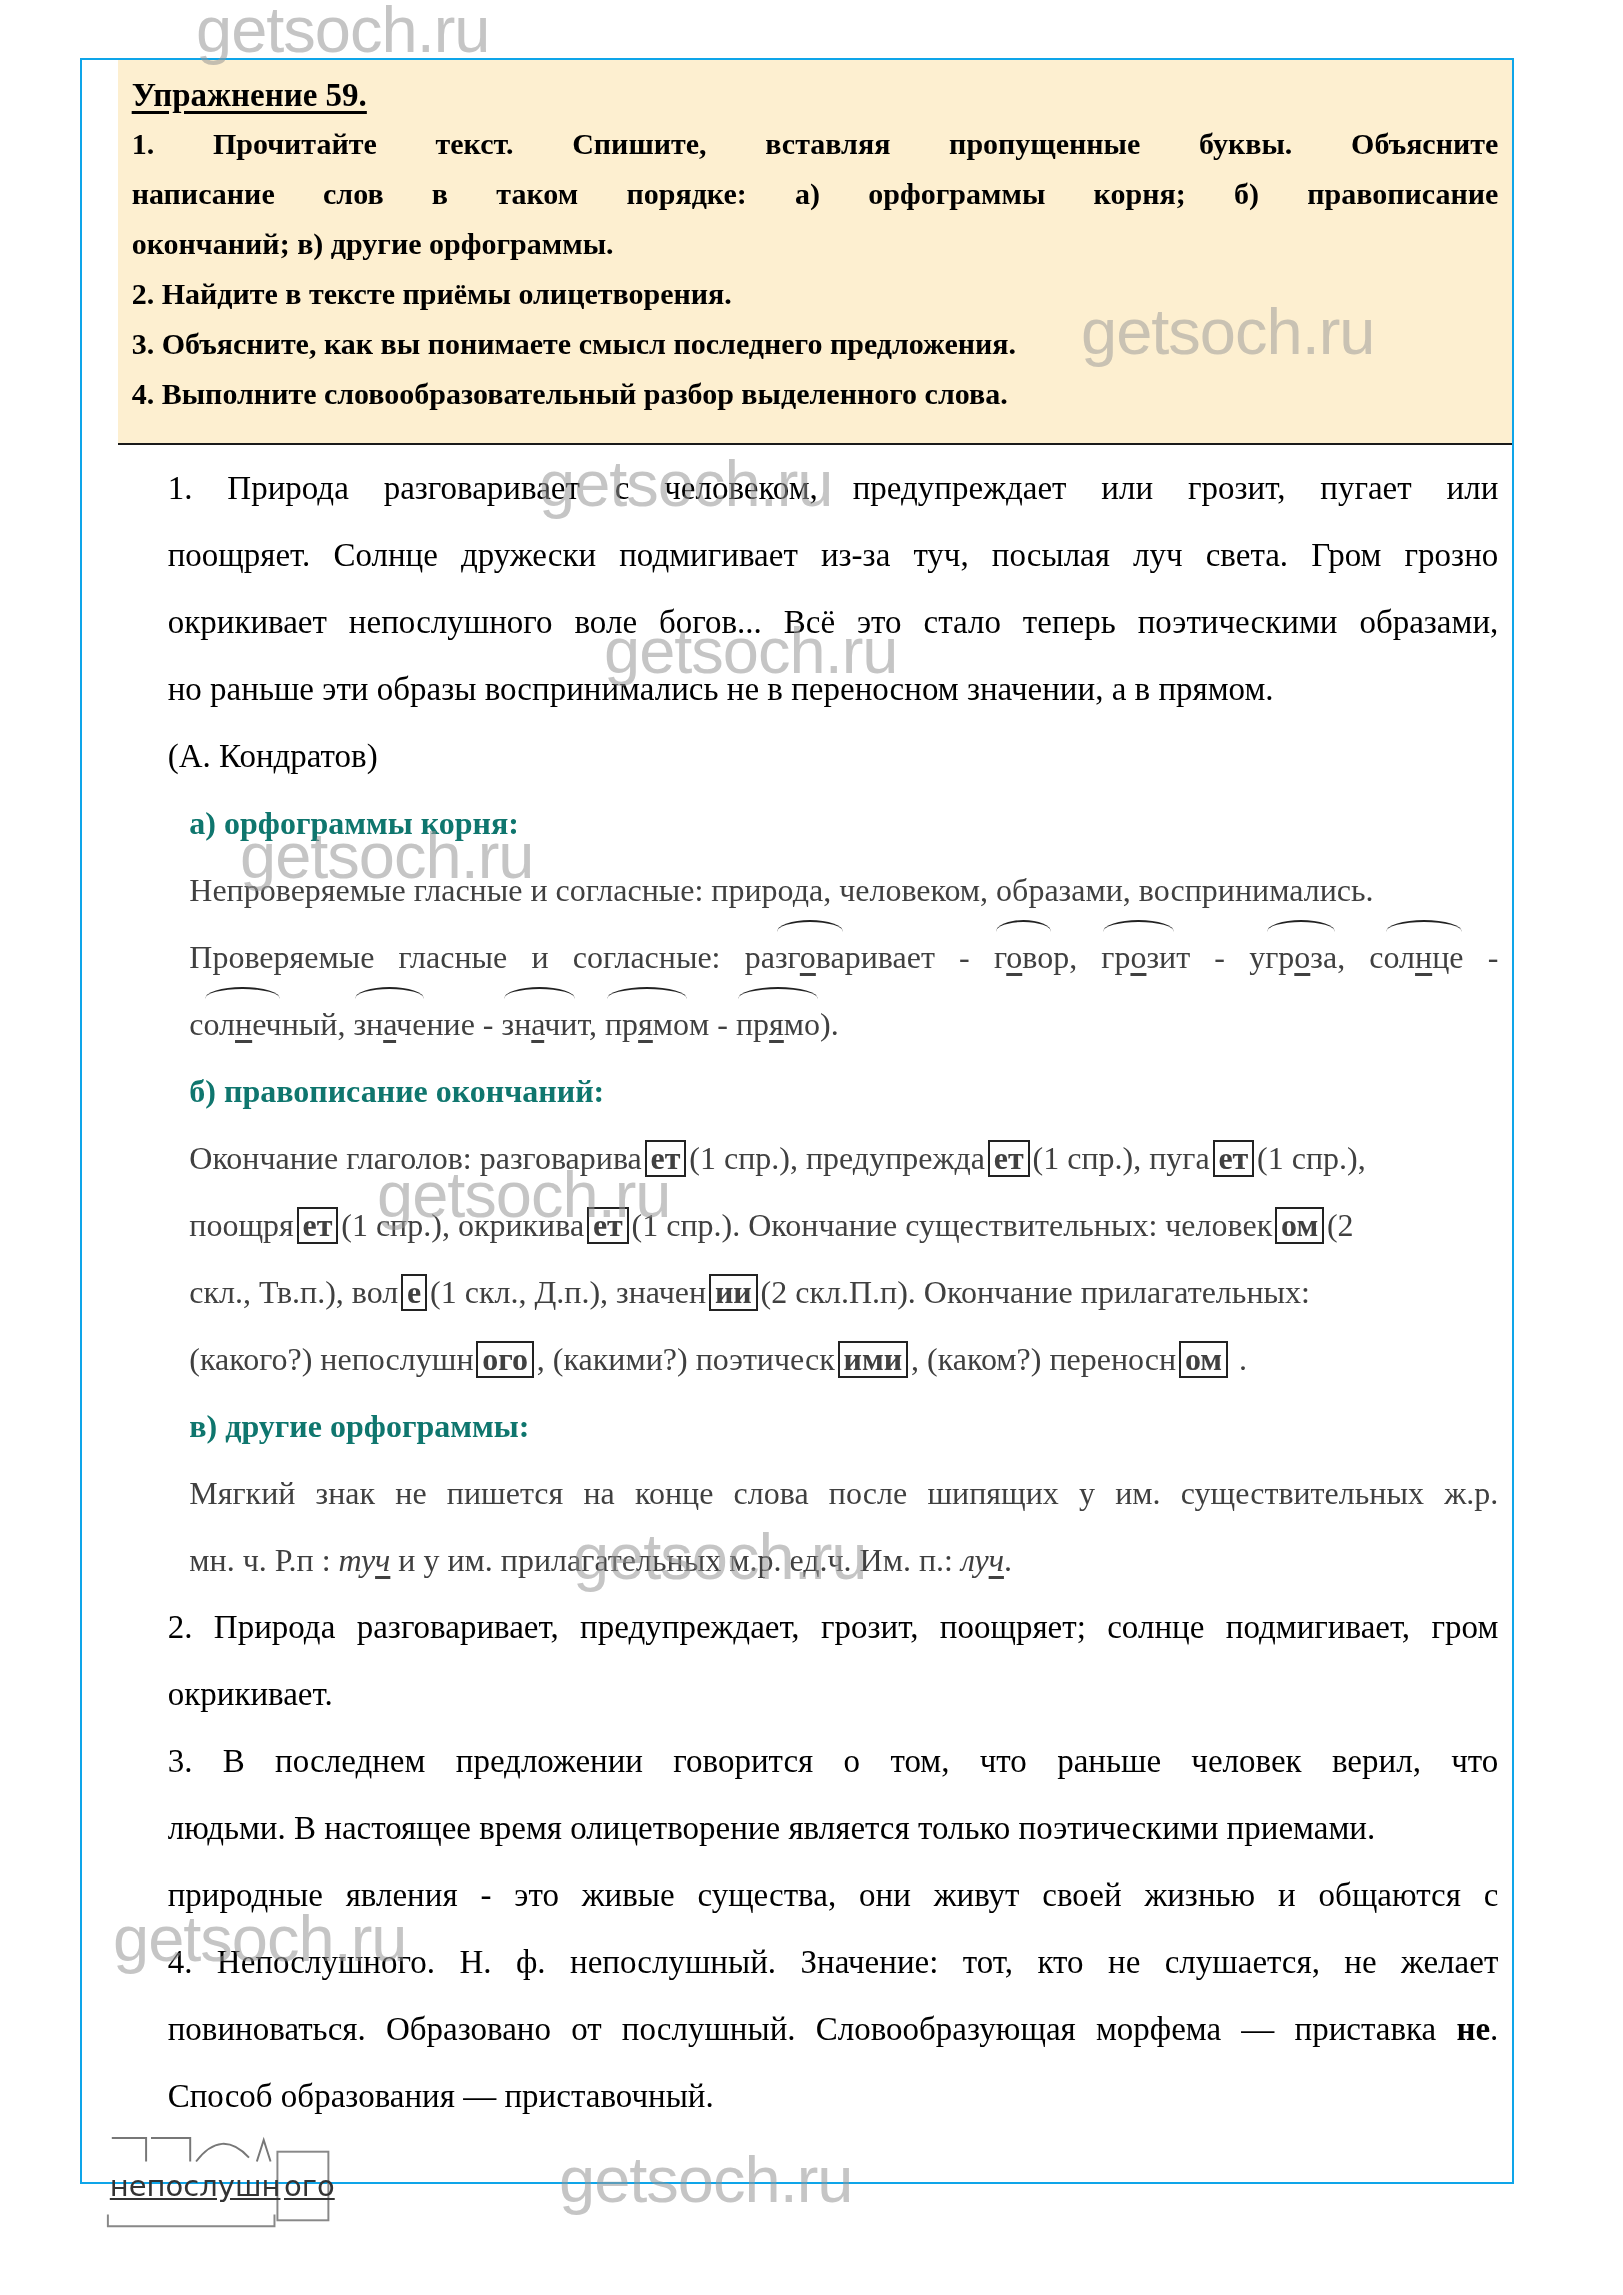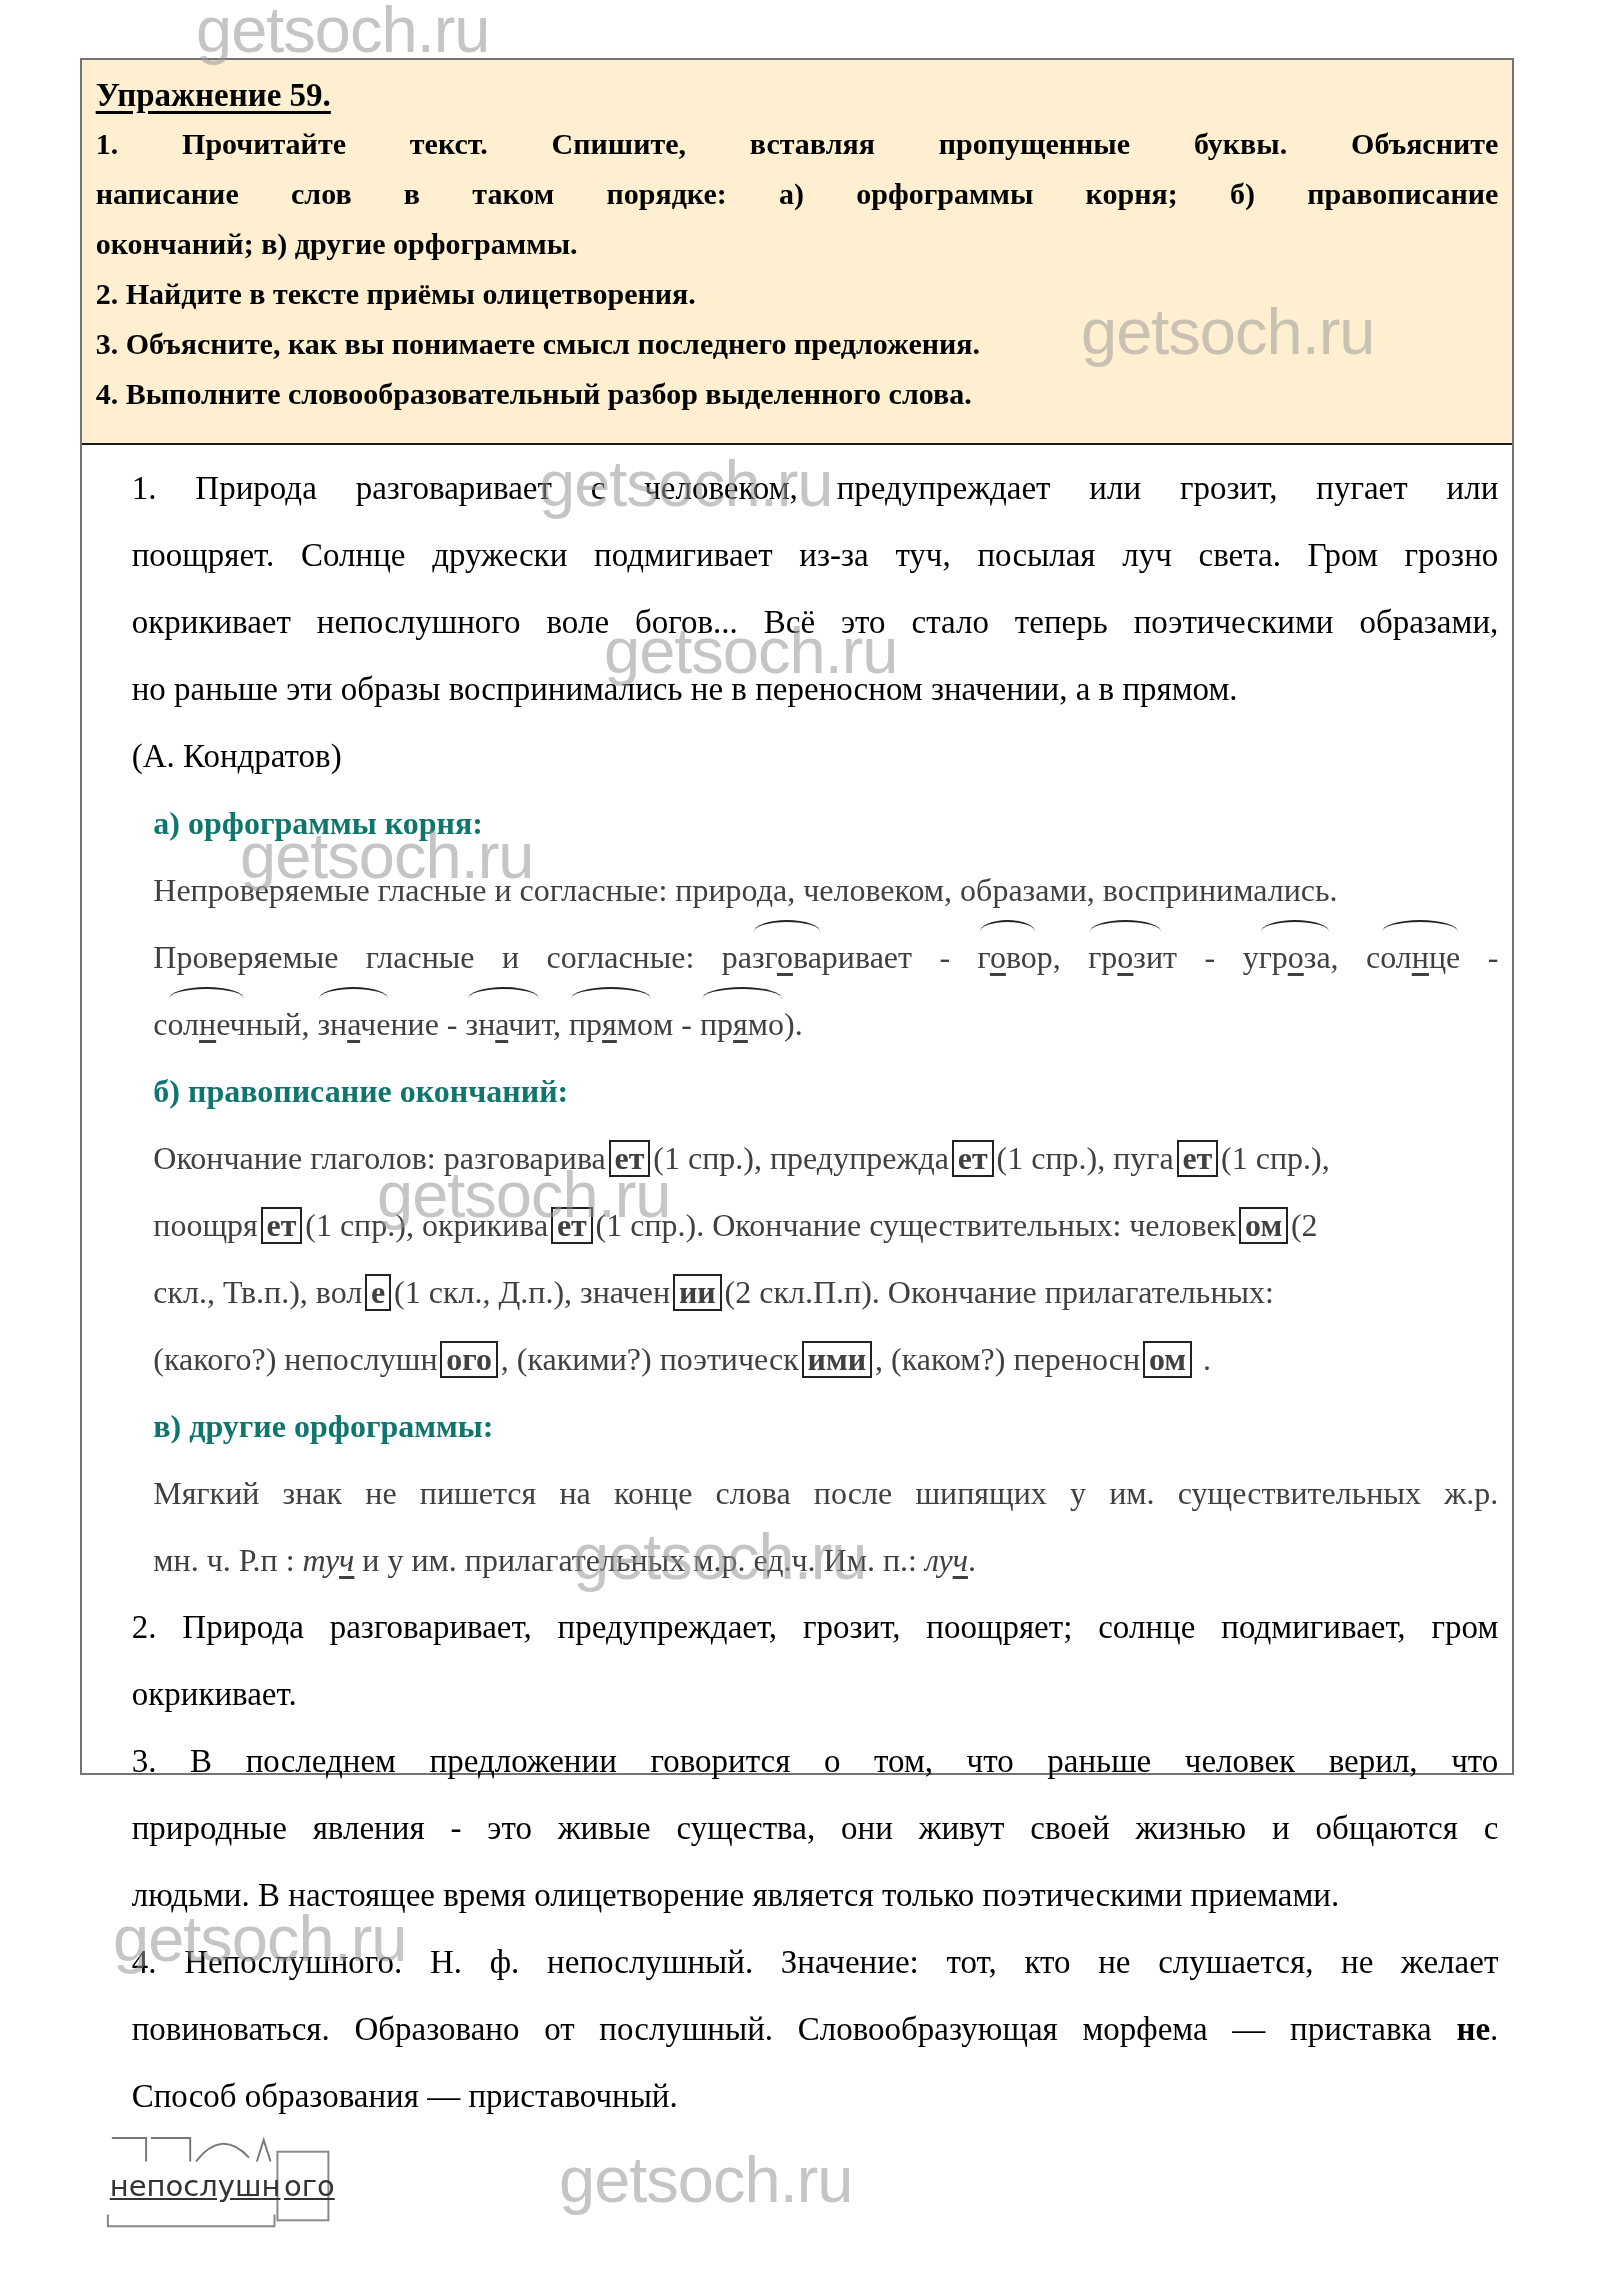--- a/index.html
+++ b/index.html
@@ -1,20 +1,20 @@
 <!DOCTYPE html>
 <html><head>
 <meta charset="utf-8">
 <style>
   html, body { margin: 0; padding: 0; background: #ffffff; }
   body { width: 1623px; height: 2296px; position: relative; overflow: hidden;
          font-family: "Liberation Serif", "DejaVu Serif", serif; color: #000; }
 
-  .sheet { position: absolute; left: 80px; top: 58px; width: 1434px; height: 1717px;
-           border: 2px solid #737373; box-sizing: border-box; }
+  .sheet { position: absolute; left: 80px; top: 58px; width: 1434px; height: 2126px;
+           border: 2px solid #0ea5e9; box-sizing: border-box; padding-left: 36px; }
 
   .task { background: #fdefd0; border-bottom: 2px solid #1a1a1a; padding: 11.8px 13.7px 13.7px 13.7px;
           height: 385px; box-sizing: border-box; }
   .task-title { font-weight: bold; font-size: 33px; text-decoration: underline; line-height: 47px;
                 text-underline-offset: 4.9px; }
   .task-line { font-weight: bold; font-size: 30px; line-height: 50px; text-align: justify;
                text-align-last: left; }
 
   .body { padding: 9.8px 13.7px 0 13.7px; margin-left: 36px; }
   .p { font-size: 33px; line-height: 67px; text-align: justify; text-align-last: left; margin: 0; }
@@ -99,22 +99,22 @@
         <span>мн. ч. Р.п : </span><span class="it"><span>ту</span><span class="uline">ч</span></span><span> и у им. прилагательных м.р. ед.ч. Им. п.: </span><span class="it"><span>лу</span><span class="uline">ч</span></span><span>.</span>
       </p>
     </div>
 
     <div>
       <p class="p last-justify">2. Природа разговаривает, предупреждает, грозит, поощряет; солнце подмигивает, гром</p>
       <p class="p">окрикивает.</p>
     </div>
     <div>
       <p class="p last-justify">3. В последнем предложении говорится о том, что раньше человек верил, что</p>
+      <p class="p">людьми. В настоящее время олицетворение является только поэтическими приемами.</p>
       <p class="p last-justify">природные явления - это живые существа, они живут своей жизнью и общаются с</p>
-      <p class="p">людьми. В настоящее время олицетворение является только поэтическими приемами.</p>
     </div>
     <div>
       <p class="p last-justify">4. Непослушного. Н. ф. непослушный. Значение: тот, кто не слушается, не желает</p>
       <p class="p" style="text-align-last: justify;"><span>повиноваться. Образовано от послушный. Словообразующая морфема — приставка </span><b>не</b><span>.</span></p>
       <p class="p">Способ образования — приставочный.</p>
     </div>
   </div>
 </div>
 
 <div class="morph">

